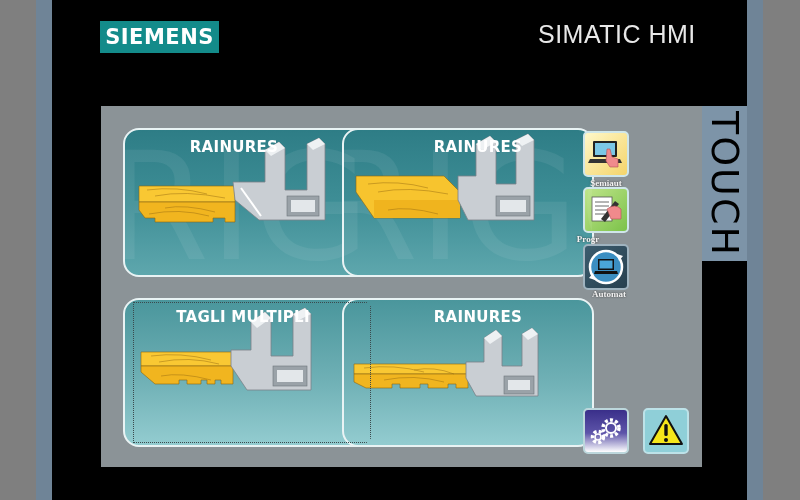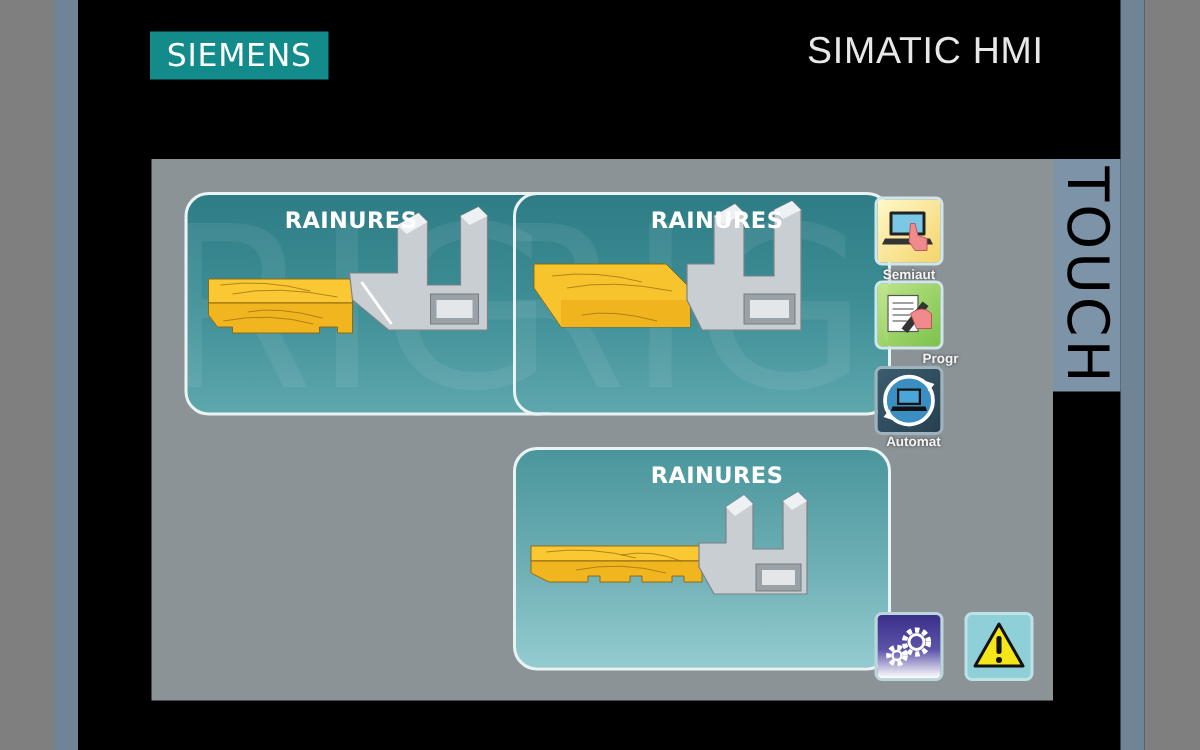--- a/index.html
+++ b/index.html
@@ -4,38 +4,38 @@
 <style>
   html, body { margin:0; padding:0; }
   body { width:800px; height:500px; position:relative; overflow:hidden; background:#000; font-family:"Liberation Sans", "DejaVu Sans", sans-serif; }
   .abs { position:absolute; }
   .frame-grey-left { left:0; top:0; width:36px; height:500px; background:#7f7f7f; }
   .frame-blue-left { left:36px; top:0; width:16px; height:500px; background:#6f8497; }
   .frame-grey-right { left:763px; top:0; width:37px; height:500px; background:#7f7f7f; }
   .frame-blue-right { left:747px; top:0; width:16px; height:500px; background:#6f8497; }
   .bezel { left:52px; top:0; width:695px; height:500px; background:#000; }
 
-  .brand-logo { left:100px; top:21px; width:119px; height:32px; background:#138b8a; color:#fff; font-weight:normal; font-size:21px; letter-spacing:0.5px; display:flex; align-items:center; justify-content:center; font-family:"DejaVu Sans", sans-serif; }
+  .brand-logo { left:100px; top:21px; width:119px; height:32px; background:#138b8a; color:#fff; font-weight:bold; font-size:21px; letter-spacing:0.5px; display:flex; align-items:center; justify-content:center; font-family:"DejaVu Sans", sans-serif; }
   .product-name { left:538px; top:20px; color:#e8e8e8; font-size:25px; letter-spacing:0.5px; font-family:Liberation Sans, sans-serif; font-weight:normal; }
 
   .touch-strip { left:702px; top:106px; width:45px; height:155px; background:#7d94a8; }
   .touch-label { position:absolute; left:50%; top:50%; transform:translate(-50%,-50%) rotate(90deg); color:#000; font-size:38px; letter-spacing:2px; white-space:nowrap; font-family:"DejaVu Sans", sans-serif; }
 
   .screen { left:101px; top:106px; width:601px; height:361px; background:#8b9397; }
 
   .tile { position:absolute; width:252px; height:149px; border:2px solid #e9f3f4; border-radius:16px; box-sizing:border-box; overflow:hidden; cursor:pointer; }
   .tile.top { background:linear-gradient(180deg, #2e7d86 0%, #3e8e96 50%, #5ea7ad 100%); }
   .tile.bottom { background:linear-gradient(180deg, #4a969c 0%, #6fb0b5 55%, #93ccd0 100%); }
   .tile .title { position:absolute; top:8px; left:0; right:0; text-align:center; color:#fff; font-weight:bold; font-size:15px; letter-spacing:0.3px; z-index:3; font-family:"DejaVu Sans", sans-serif; }
   .tile .watermark { position:absolute; font-size:150px; color:rgba(255,255,255,0.07); font-weight:normal; z-index:1; top:-10px; font-family:"DejaVu Sans", sans-serif; }
   .tile .focus { position:absolute; left:8px; top:2px; right:2px; bottom:2px; border:1px dotted #3b4a4d; z-index:4; pointer-events:none; }
   .tile svg.art { position:absolute; left:0; top:0; z-index:2; }
 
   .side-btn { position:absolute; width:46px; height:46px; border-radius:5px; box-sizing:border-box; cursor:pointer; }
-  .side-label { position:absolute; width:60px; text-align:center; color:#f4f4f4; font-size:9px; font-weight:bold; font-family:Liberation Sans, sans-serif; text-shadow:0 0 2px #333; }
+  .side-label { position:absolute; width:60px; text-align:center; color:#f4f4f4; font-size:9px; font-weight:bold; font-family:Liberation Serif, serif; text-shadow:0 0 2px #333; }
   .btn-semiaut { background:linear-gradient(135deg,#fff8c9,#f4d46a); border:2px solid #cfe6ea; }
   .btn-progr { background:linear-gradient(135deg,#bfe58a,#7cc24a); border:2px solid #cfe6ea; }
   .btn-automat { background:linear-gradient(135deg,#3b5c6e,#27404f); border:2px solid #9fb3bf; }
   .btn-settings { background:linear-gradient(180deg,#3a2f8a 0%,#5d54a9 55%,#ffffff 100%); border:2px solid #bcd7dc; }
   .btn-warning { background:#8fcfd8; border:2px solid #bde2e8; }
 </style>
 </head>
 <body>
 
 <div class="abs frame-grey-left"></div>
@@ -81,20 +81,34 @@
       <polygon points="30,70 116,70 116,88 30,88" fill="#f0b41e"></polygon>
       <path d="M24,54 q30,-4 60,4 M34,62 q30,-6 70,2 M44,80 q20,-4 50,4" stroke="#9a6f12" stroke-width="0.5" fill="none"></path>
       <polygon points="114,46 132,46 132,14 146,6 152,12 152,54 172,54 172,10 184,4 190,10 190,90 124,90 114,70" fill="#c9ced3" stroke="#7b8288" stroke-width="0.8"></polygon>
       <polygon points="132,14 146,6 152,12 138,20" fill="#eef1f3"></polygon>
       <polygon points="172,10 184,4 190,10 178,16" fill="#eef1f3"></polygon>
       <rect x="152" y="66" width="34" height="20" fill="#9aa2a8" stroke="#6d757b" stroke-width="0.6"></rect>
       <rect x="156" y="70" width="26" height="12" fill="#e3e7ea"></rect>
     </svg>
   </div>
 
+  <div class="tile bottom" style="left:22px; top:192px;">
+    <div class="focus"></div>
+    <div class="title" style="left:-12px;">TAGLI MULTIPLI</div>
+    <svg class="art" width="212" height="149" viewBox="0 0 212 149">
+      <polygon points="16,52 108,52 108,66 16,66" fill="#f9c833" stroke="#8a6510" stroke-width="0.6"></polygon>
+      <polygon points="16,66 108,66 108,84 96,84 96,80 90,80 90,84 82,84 82,80 76,80 76,84 62,84 62,80 54,80 54,84 30,84 16,72" fill="#f1b51f" stroke="#8a6510" stroke-width="0.6"></polygon>
+      <path d="M26,56 q30,-4 60,4 M34,62 q30,-6 60,2 M36,76 q20,-4 50,4" stroke="#9a6f12" stroke-width="0.5" fill="none"></path>
+      <polygon points="106,50 126,50 126,22 140,12 146,18 146,56 168,56 168,14 180,8 186,14 186,90 122,90 106,66" fill="#c9ced3" stroke="#7b8288" stroke-width="0.8"></polygon>
+      <polygon points="126,22 140,12 146,18 132,28" fill="#eef1f3"></polygon>
+      <polygon points="168,14 180,8 186,14 174,20" fill="#eef1f3"></polygon>
+      <rect x="148" y="66" width="34" height="20" fill="#9aa2a8" stroke="#6d757b" stroke-width="0.6"></rect>
+      <rect x="152" y="70" width="26" height="12" fill="#e3e7ea"></rect>
+    </svg>
+  </div>
 
   <div class="tile bottom" style="left:241px; top:192px;">
     <div class="title" style="left:20px;">RAINURES</div>
     <svg class="art" width="212" height="149" viewBox="0 0 212 149">
       <polygon points="10,64 124,64 124,74 10,74" fill="#f9c833" stroke="#8a6510" stroke-width="0.6"></polygon>
       <polygon points="10,74 124,74 124,88 112,88 112,84 104,84 104,88 84,88 84,84 76,84 76,88 56,88 56,84 48,84 48,88 22,88 10,82" fill="#f1b51f" stroke="#8a6510" stroke-width="0.6"></polygon>
       <path d="M20,68 q30,-4 60,4 M40,80 q30,-6 60,2 M70,70 q20,-4 40,4" stroke="#9a6f12" stroke-width="0.5" fill="none"></path>
       <polygon points="122,62 140,62 140,38 152,30 158,36 158,66 178,66 178,34 188,28 194,34 194,96 132,96 122,78" fill="#c9ced3" stroke="#7b8288" stroke-width="0.8"></polygon>
       <polygon points="140,38 152,30 158,36 146,44" fill="#eef1f3"></polygon>
       <polygon points="178,34 188,28 194,34 184,40" fill="#eef1f3"></polygon>
@@ -117,21 +131,21 @@
     <svg width="42" height="42" viewBox="0 0 42 42">
       <rect x="7" y="8" width="20" height="24" fill="#fff" stroke="#555" stroke-width="0.8"></rect>
       <line x1="10" y1="13" x2="24" y2="13" stroke="#444" stroke-width="0.8"></line>
       <line x1="10" y1="17" x2="24" y2="17" stroke="#444" stroke-width="0.8"></line>
       <line x1="10" y1="21" x2="22" y2="21" stroke="#444" stroke-width="0.8"></line>
       <line x1="10" y1="25" x2="20" y2="25" stroke="#444" stroke-width="0.8"></line>
       <path d="M16,30 l14,-18 l4,3 l-14,18 z" fill="#333"></path>
       <path d="M22,20 q8,-6 14,0 l0,10 l-10,0 z" fill="#f08a8c" stroke="#b44f55" stroke-width="0.6"></path>
     </svg>
   </div>
-  <div class="side-label" style="left:496px; top:128px;text-align:center;">Progr</div>
+  <div class="side-label" style="left:457px; top:128px;text-align:center;">Progr</div>
 
   <div class="side-btn btn-automat" style="left:482px; top:138px;">
     <svg width="42" height="42" viewBox="0 0 42 42">
       <circle cx="21" cy="21" r="16" fill="#3b8ec1" stroke="#fff" stroke-width="2.5"></circle>
       <polygon points="32,8 38,10 34,15" fill="#fff"></polygon>
       <polygon points="10,34 4,32 8,27" fill="#fff"></polygon>
       <rect x="13" y="13" width="16" height="11" fill="#111"></rect>
       <rect x="14.5" y="14.5" width="13" height="8" fill="#4aa6d8"></rect>
       <polygon points="10,25 32,25 33,28 9,28" fill="#111"></polygon>
     </svg>

